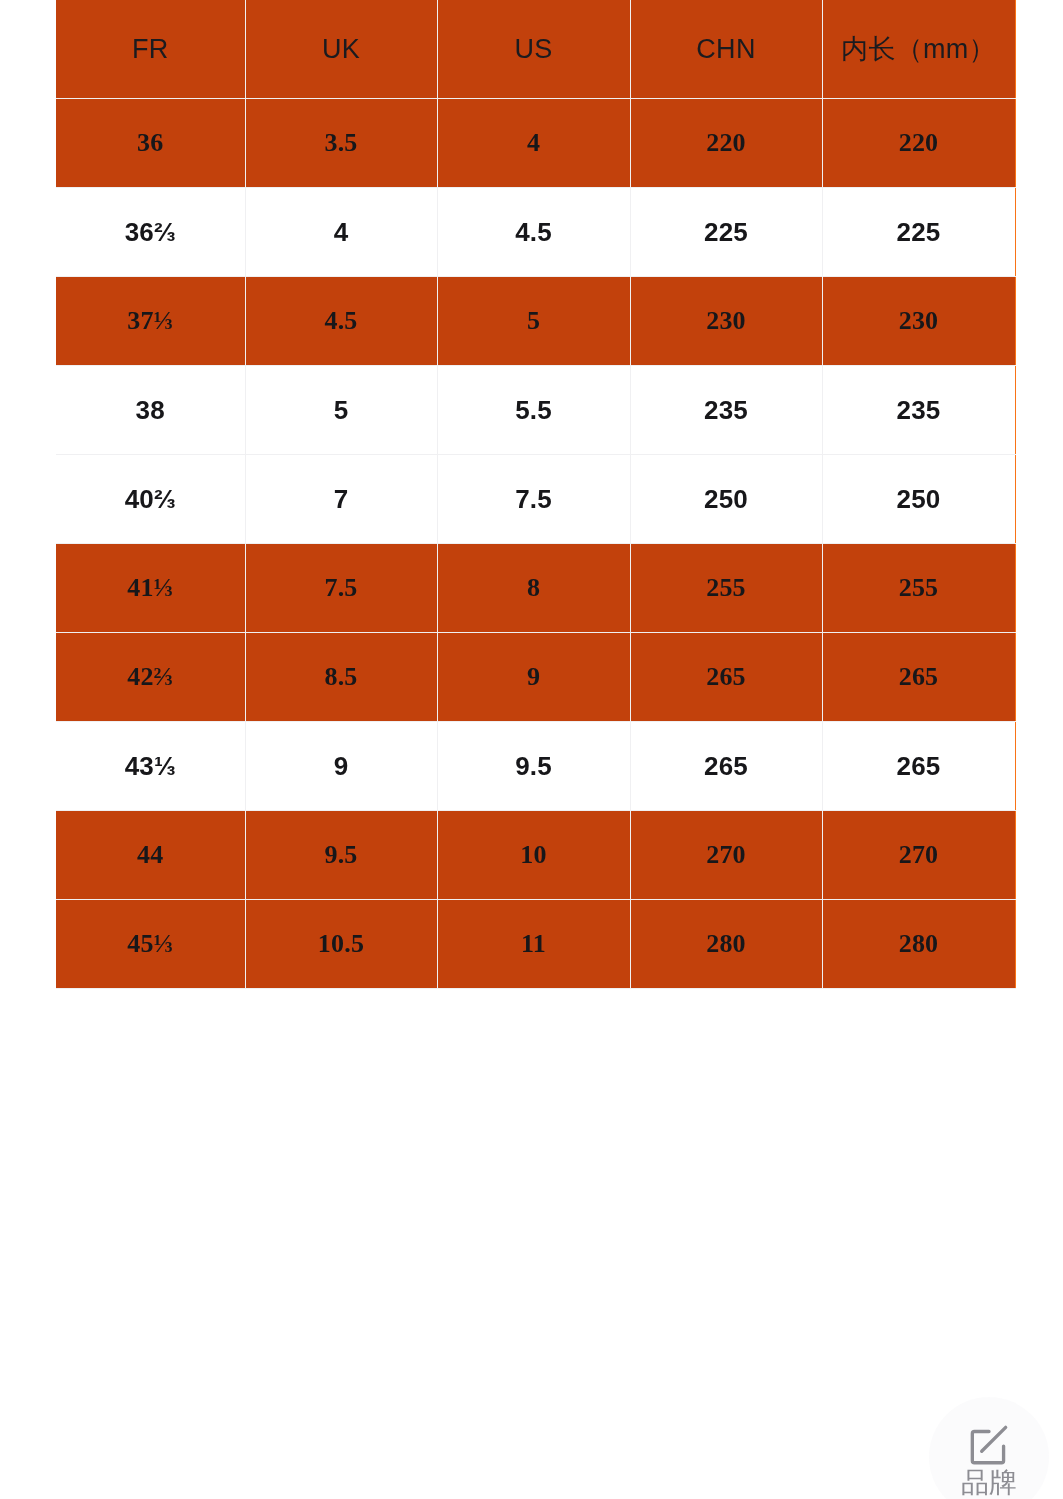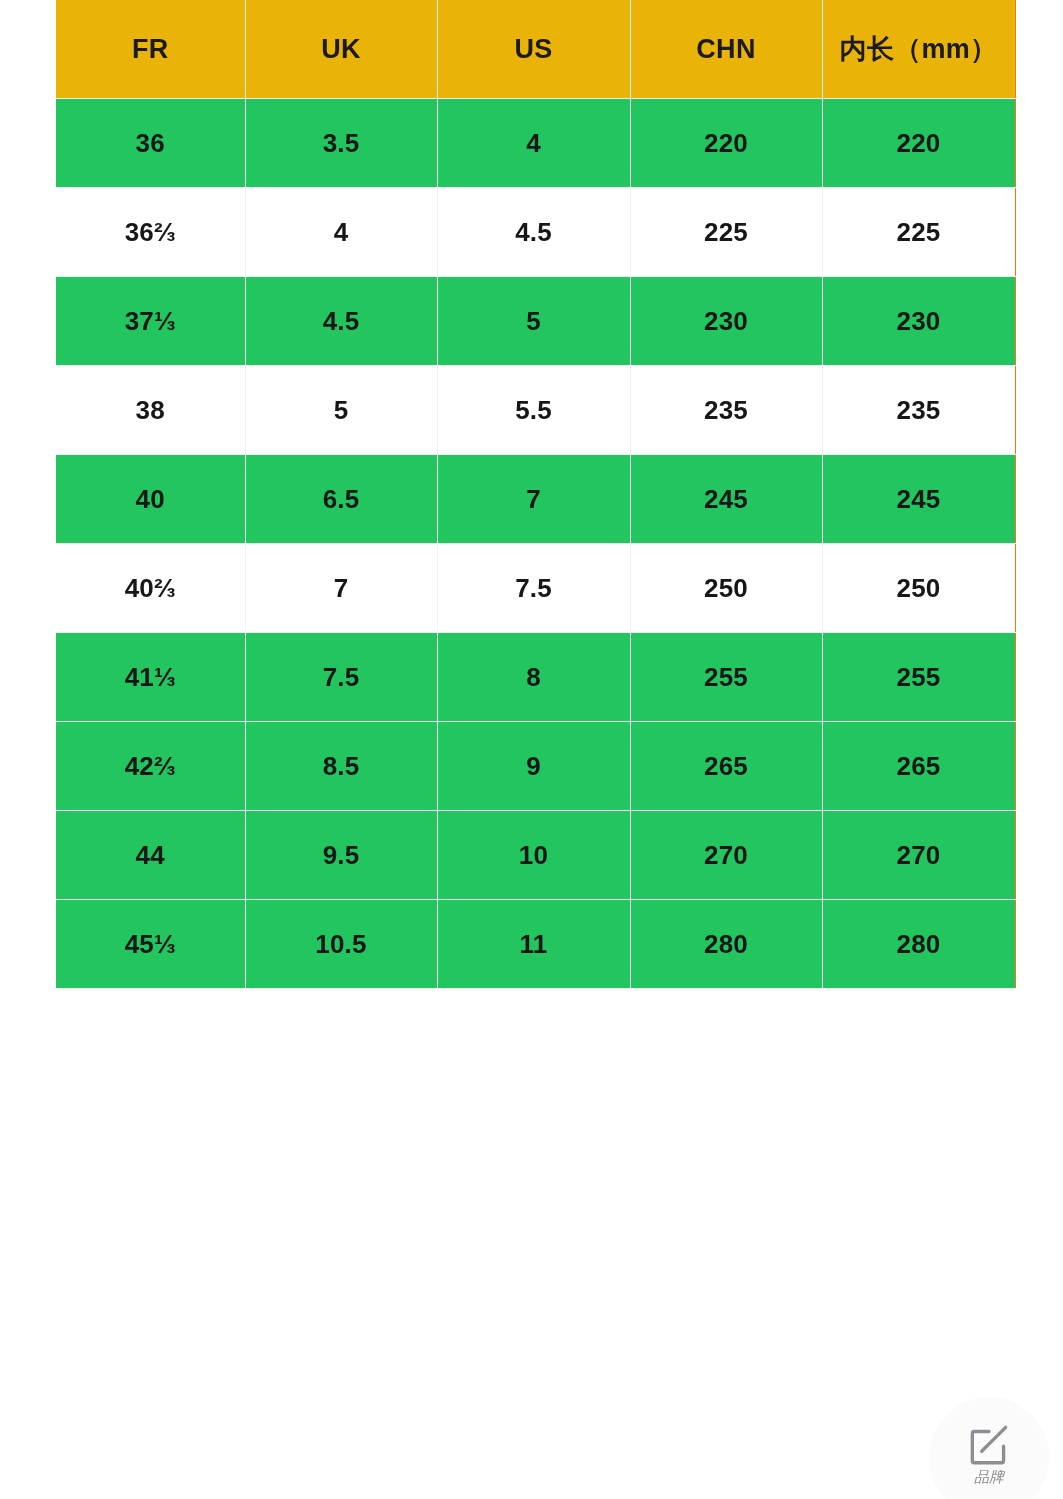--- a/index.html
+++ b/index.html
@@ -47,37 +47,37 @@
     border-right: 1px solid #f0f0f2;
     border-bottom: 1px solid #f0f0f2;
   }
   #size-table th:last-child,
   #size-table td:last-child {
     border-right: 1px solid #f97316;
   }
 
   #size-table thead th {
     height: 98px;
-    background: #eab308;
+    background: #c2410c;
     color: #1b1b1f;
     font-size: 27px;
-    font-weight: 700;
+    font-weight: 400;
     letter-spacing: 0.3px;
   }
 
   #size-table tbody td {
     height: 88px;
     color: #17171a;
     font-size: 26px;
     font-weight: 700;
     letter-spacing: 0.2px;
   }
 
   #size-table tbody tr.row-odd  td { background: #ffffff; }
-  #size-table tbody tr.row-even td { background: #22c55e; }
+  #size-table tbody tr.row-even td { background: #c2410c; font-family: Liberation Serif, serif; }
 
   
   #floating-action {
     position: absolute;
     right: 14px;
     bottom: -18px;
     width: 120px;
     height: 120px;
     border-radius: 50%;
     background: rgba(250, 250, 251, 0.82);
@@ -88,26 +88,25 @@
     padding-top: 22px;
     box-sizing: border-box;
   }
   #floating-action .fa-icon {
     width: 50px;
     height: 50px;
     display: block;
   }
   #floating-action .fa-label {
     margin-top: 0;
-    font-size: 15px;
+    font-size: 28px;
     color: #8d8d93;
     font-weight: 400;
     line-height: 1;
     white-space: nowrap;
-    font-style: italic;
   }
 </style>
 </head>
 <body>
 
 <div id="page">
 
   <table id="size-table">
     <colgroup>
       <col class="c-fr">
@@ -147,45 +146,45 @@
           <td>230</td>
           <td>230</td>
         </tr>
         <tr class="row-odd">
           <td>38</td>
           <td>5</td>
           <td>5.5</td>
           <td>235</td>
           <td>235</td>
         </tr>
-        <tr class="row-even">
-          <td>40</td>
-          <td>6.5</td>
-          <td>7</td>
-          <td>245</td>
-          <td>245</td>
-        </tr>
         <tr class="row-odd">
           <td>40⅔</td>
           <td>7</td>
           <td>7.5</td>
           <td>250</td>
           <td>250</td>
         </tr>
         <tr class="row-even">
           <td>41⅓</td>
           <td>7.5</td>
           <td>8</td>
           <td>255</td>
           <td>255</td>
         </tr>
         <tr class="row-even">
           <td>42⅔</td>
           <td>8.5</td>
           <td>9</td>
+          <td>265</td>
+          <td>265</td>
+        </tr>
+        <tr class="row-odd">
+          <td>43⅓</td>
+          <td>9</td>
+          <td>9.5</td>
           <td>265</td>
           <td>265</td>
         </tr>
         <tr class="row-even">
           <td>44</td>
           <td>9.5</td>
           <td>10</td>
           <td>270</td>
           <td>270</td>
         </tr>

